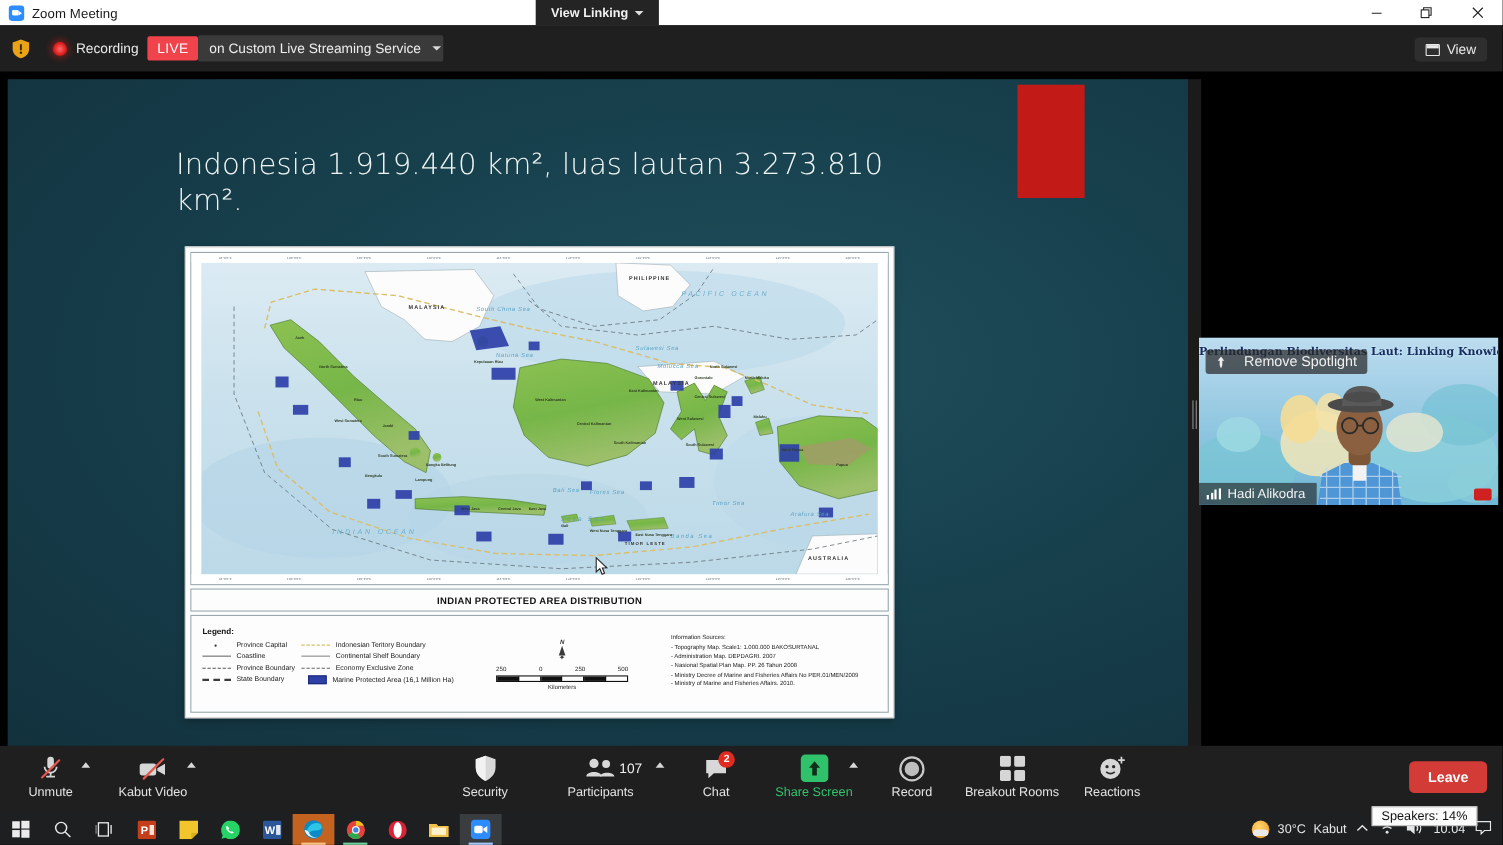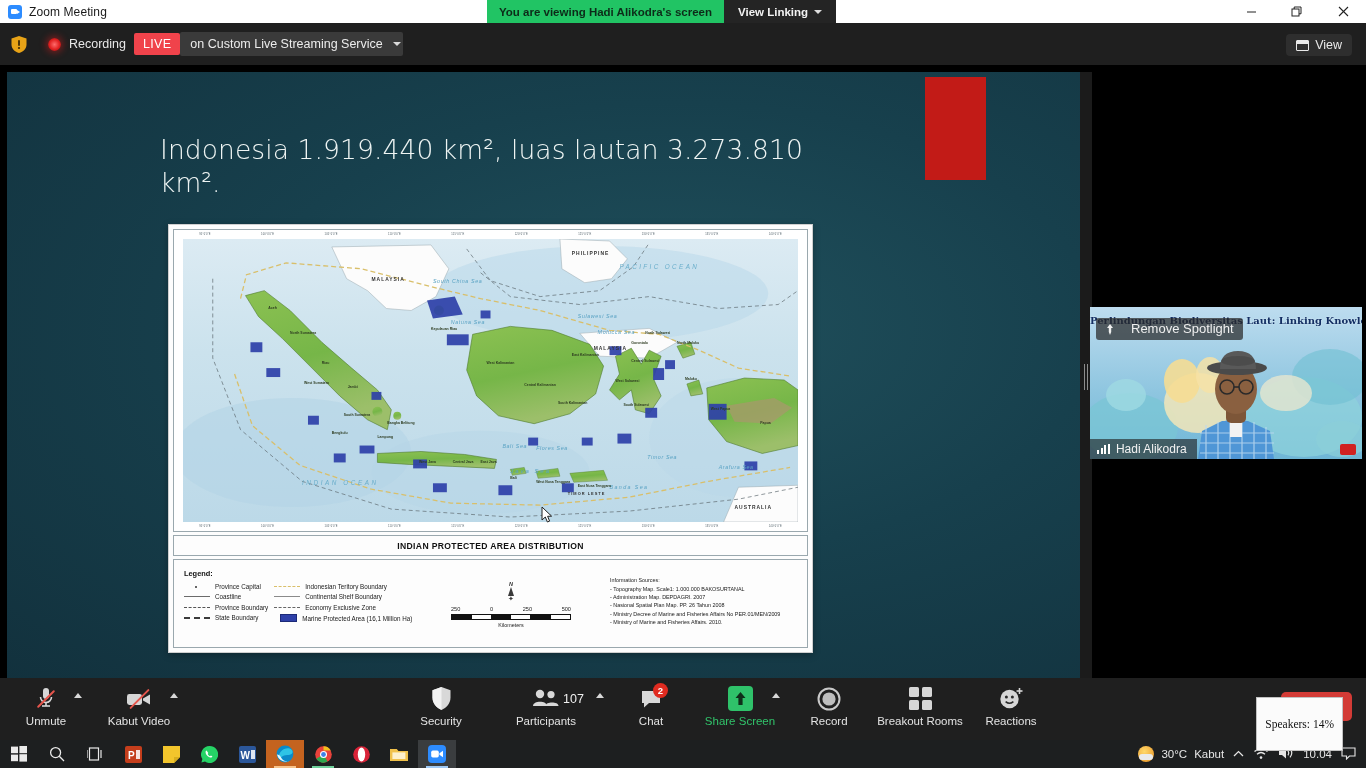--- a/index.html
+++ b/index.html
@@ -275,34 +275,32 @@
     width: 16px; height: 16px; border-radius: 50%;
     background: radial-gradient(circle at 40% 35%, #ffd96b, #f0a93b 65%, #d98c25);
     position: relative;
   }
   .sun::after {
     content: ""; position: absolute; left: 1px; bottom: 2px; width: 14px; height: 6px;
     background: #eaeaea; border-radius: 6px;
   }
   .tooltip-speakers {
     position: absolute; right: 23px; bottom: 17px; background: #fbfbfb; color: #111;
-    border: 1px solid #c2c2c2; font-size: 11.5px; padding: 20px 8px; z-index: 30;
+    border: 1px solid #c2c2c2; font-size: 11.5px; padding: 2px 8px; z-index: 30;
     white-space: nowrap;
-    font-family: Liberation Serif, serif;
   }
 </style>
 </head>
 <body>
 
 <div class="titlebar">
   <div class="tb-appicon"></div>
   <div class="tb-title">Zoom Meeting</div>
 
   <div class="tb-centerwrap">
-    <div class="tb-viewing">You are viewing Hadi Alikodra's screen</div>
     <div class="tb-viewopts">
       <span>View Linking</span>
       <span class="caret-dn"></span>
     </div>
   </div>
 
   <div class="tb-winbtns">
     <div class="tb-winbtn">
       <svg width="11" height="11" viewBox="0 0 11 11">
           <line x1="1" y1="6" x2="10" y2="6" stroke="#222" stroke-width="1"></line>

